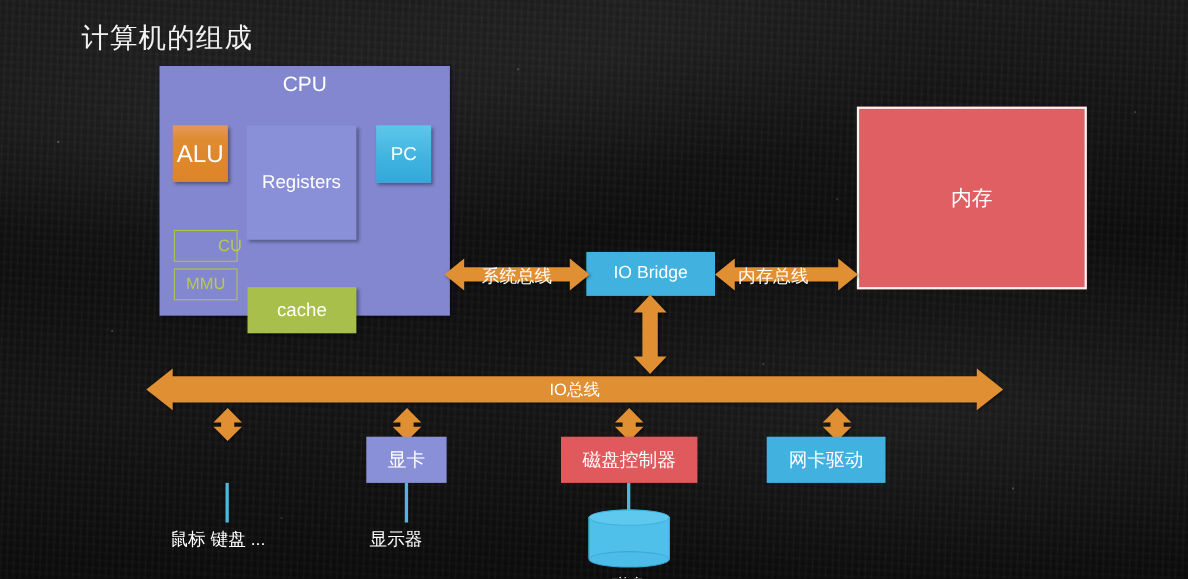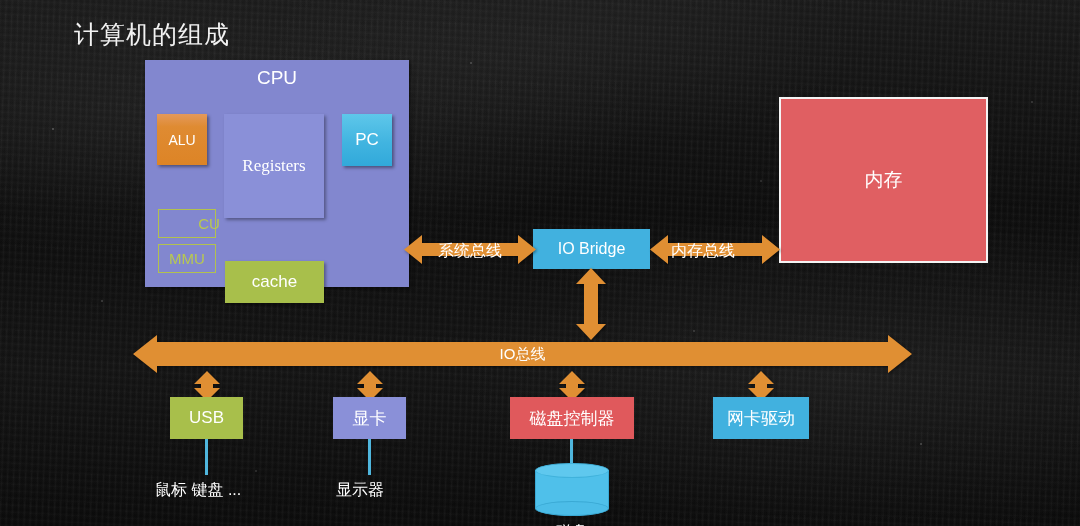--- a/index.html
+++ b/index.html
@@ -65,30 +65,29 @@
     top: 7px; left: 0; right: 0;
     text-align: center;
     font-size: 19px;
     color: #ffffff;
   }
 
   .alu {
     left: 157px; top: 114px;
     width: 50px; height: 51px;
     background: linear-gradient(180deg, #e4995b 0%, #df8b32 25%, #dd8426 100%);
-    font-size: 14px;
+    font-size: 22px;
     box-shadow: 2px 2px 3px rgba(0,0,0,0.4);
   }
   .registers {
     left: 224px; top: 114px;
     width: 100px; height: 104px;
     background: #8a90d8;
     font-size: 17px;
     box-shadow: 2px 2px 3px rgba(0,0,0,0.35);
-    font-family: Liberation Serif, serif;
   }
   .pc {
     left: 342px; top: 114px;
     width: 50px; height: 52px;
     background: linear-gradient(180deg, #5ec7ea 0%, #41b4e0 55%, #31a9da 100%);
     font-size: 17px;
     box-shadow: 2px 2px 3px rgba(0,0,0,0.4);
   }
   .cu, .mmu {
     left: 158px;
@@ -124,21 +123,21 @@
     background: #e05f62;
     border: 2px solid #f4f4f4;
     font-size: 19px;
   }
 
   
   .dev { font-size: 17px; height: 42px; top: 397px; }
   .dev-usb   { left: 170px; width: 73px; background: #a8bf4b; }
   .dev-gpu   { left: 333px; width: 73px; background: #8a90d8; }
   .dev-disk  { left: 510px; width: 124px; background: #e0595c; }
-  .dev-nic   { left: 713px; width: 96px; background: #41b1df; text-align: right; }
+  .dev-nic   { left: 697px; width: 108px; background: #41b1df; text-align: right; }
 
   
   .peri {
     position: absolute;
     color: #ffffff;
     font-size: 16px;
     white-space: nowrap;
     text-align: center;
   }
   .peri-mouse { left: 155px; top: 480px; }
@@ -262,21 +261,20 @@
   <svg class="arrow-svg shadowed" style="left:353px; top:371px;" width="34" height="30">
     <polygon points="17,0 30,13 23,13 23,17 30,17 17,30 4,17 11,17 11,13 4,13" fill="#e08f33"></polygon>
   </svg>
   <svg class="arrow-svg shadowed" style="left:555px; top:371px;" width="34" height="30">
     <polygon points="17,0 30,13 23,13 23,17 30,17 17,30 4,17 11,17 11,13 4,13" fill="#e08f33"></polygon>
   </svg>
   <svg class="arrow-svg shadowed" style="left:744px; top:371px;" width="34" height="30">
     <polygon points="17,0 30,13 23,13 23,17 30,17 17,30 4,17 11,17 11,13 4,13" fill="#e08f33"></polygon>
   </svg>
 
-  <div class="box dev dev-usb">USB</div>
   <div class="box dev dev-gpu">显卡</div>
   <div class="box dev dev-disk">磁盘控制器</div>
   <div class="box dev dev-nic">网卡驱动</div>
 
   <div class="wire" style="left:205px; top:439px; height:36px;"></div>
   <div class="wire" style="left:368px; top:439px; height:36px;"></div>
   <div class="wire" style="left:570px; top:439px; height:28px;"></div>
 
   <div class="peri peri-mouse">鼠标 键盘 ...</div>
   <div class="peri peri-mon">显示器</div>

